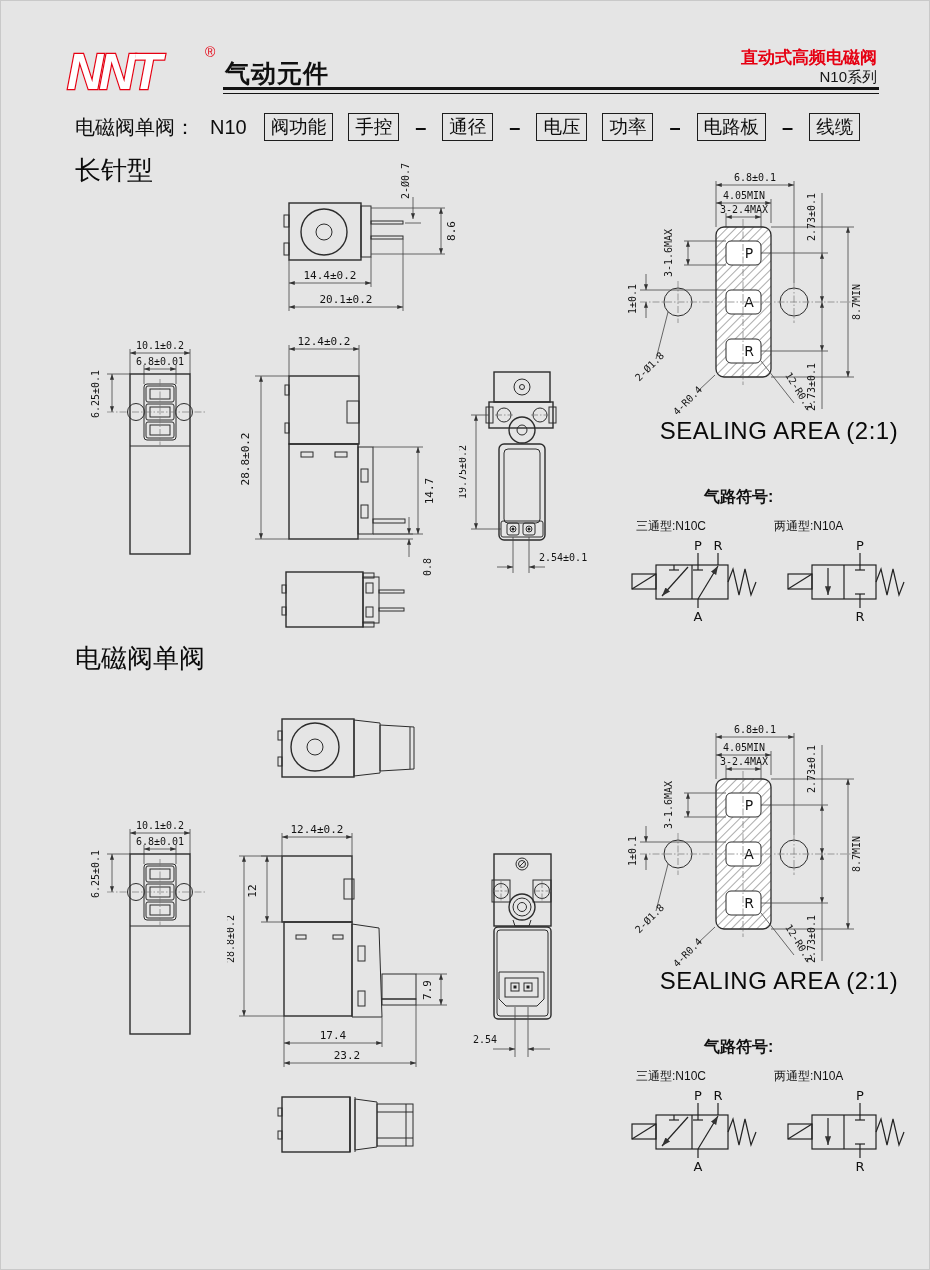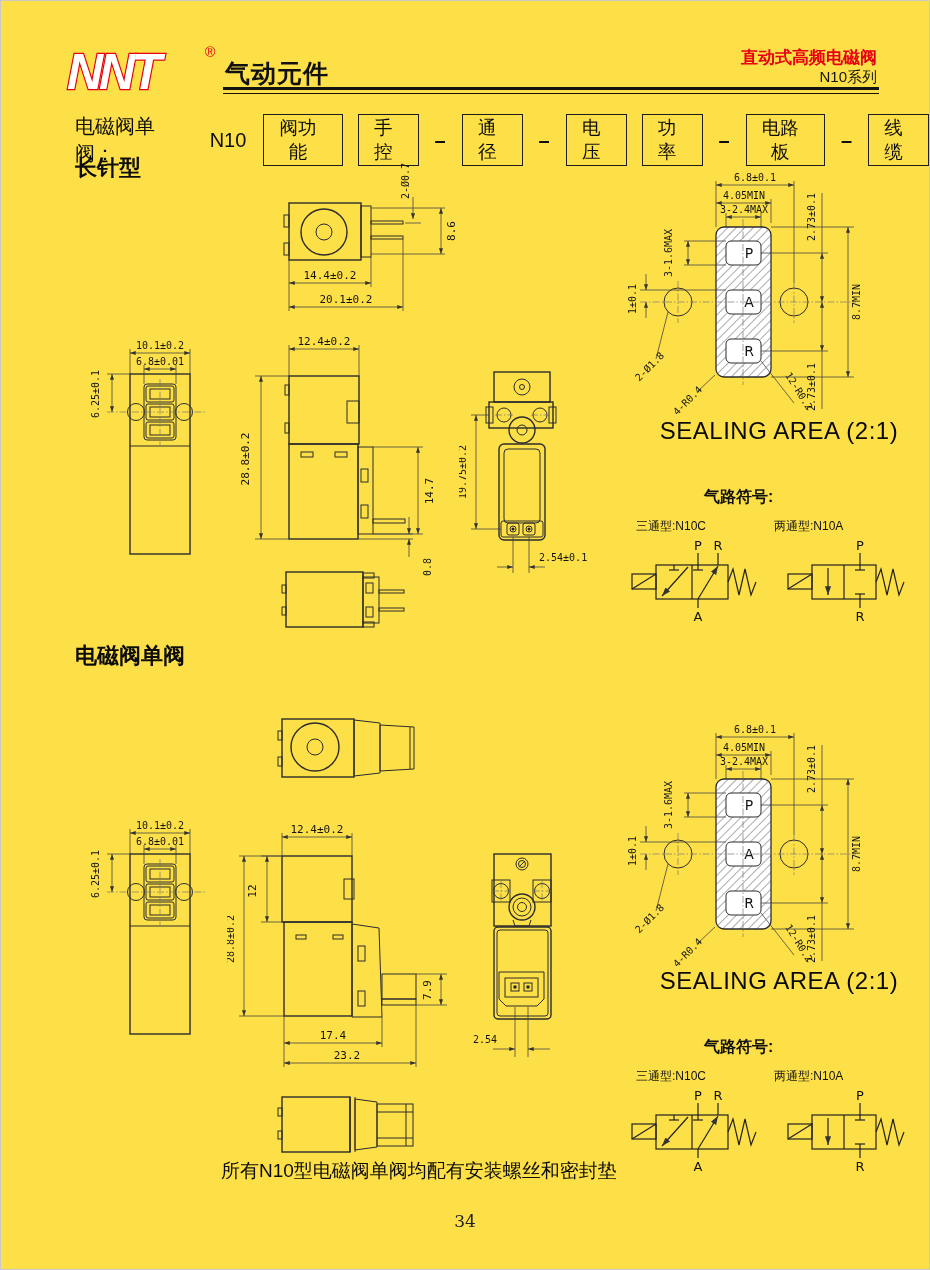--- a/index.html
+++ b/index.html
@@ -1,34 +1,34 @@
 <!DOCTYPE html>
 <html><head>
 <meta charset="utf-8">
 <style>
   html,body{margin:0;padding:0;background:#9a9a9a;}
-  .page{position:relative;width:930px;height:1270px;background:#fde047;margin:0 auto;
+  .page{position:relative;width:930px;height:1270px;background:#e5e5e5;margin:0 auto;
         border:1px solid #c9c9c9;box-sizing:border-box;overflow:hidden;
         font-family:"Liberation Sans",sans-serif;color:#111;}
   .abs{position:absolute;}
   
   .logo-sub{position:absolute;left:224px;top:56px;font-size:25px;font-weight:700;color:#101010;letter-spacing:1px;}
   .hdr-right{position:absolute;right:52px;top:46px;text-align:right;line-height:1.25;}
   .hdr-title{font-size:17px;font-weight:700;color:#e60012;text-align:center;}
   .hdr-series{font-size:15px;color:#151515;}
   .hdr-rule{position:absolute;left:222px;top:86px;width:656px;height:3px;
             border-top:3.5px solid #141414;border-bottom:1.2px solid #141414;}
   
   .ordering{position:absolute;left:74px;top:112px;display:flex;align-items:center;gap:15px;font-size:20px;color:#0d0d0d;}
   .ord-prefix{font-size:20px;}
   .ord-model{font-size:20px;margin-right:2px;}
-  .ord-box{border:1.6px solid #1d1d1d;padding:1px 16px 2px 6px;font-size:18.5px;line-height:1.25;text-align:center;}
+  .ord-box{border:1.6px solid #1d1d1d;padding:1px 6px 2px 6px;font-size:18.5px;line-height:1.25;}
   .ord-dash{margin:0 1px;font-weight:700;}
   
-  .sec-h{position:absolute;font-size:22px;font-weight:700;color:#0c0c0c;}
+  .sec-h{position:absolute;font-size:26px;font-weight:400;color:#0c0c0c;}
   .seal-title{position:absolute;width:300px;text-align:center;font-size:24px;letter-spacing:.5px;color:#0a0a0a;font-weight:500;}
   
   .pneu{position:absolute;width:306px;}
   .pneu-title{font-size:16px;font-weight:700;padding-left:78px;margin:0 0 10px 0;}
   .pneu-labels{display:flex;padding-left:10px;margin-bottom:2px;}
   .pneu-labels span{font-size:12px;font-weight:400;}
   .pneu-labels span:first-child{width:138px;}
   .pneu-syms{display:flex;}
   .pneu-syms svg:first-child{margin-right:10px;}
   .footnote{position:absolute;left:220px;top:1157px;font-size:19px;font-weight:500;color:#0c0c0c;}
@@ -533,16 +533,14 @@
       <rect class="o1" x="9" y="47" width="4" height="8"></rect>
     <line class="o" x1="81" y1="13" x2="81" y2="68"></line>
       <line class="o1" x1="86" y1="13" x2="86" y2="68"></line>
     <polygon class="o1" points="86,15 108,18 108,63 86,66"></polygon>
     <rect class="o1" x="108" y="20" width="36" height="42"></rect>
     <line class="o1" x1="108" y1="28" x2="144" y2="28"></line>
       <line class="o1" x1="108" y1="54" x2="144" y2="54"></line>
     <line class="o1" x1="137" y1="20" x2="137" y2="62"></line>
   </svg>
 
-  <div class="footnote">所有N10型电磁阀单阀均配有安装螺丝和密封垫</div>
-  <div class="pagenum">34</div>
 
 </div>
 
 </body></html>

